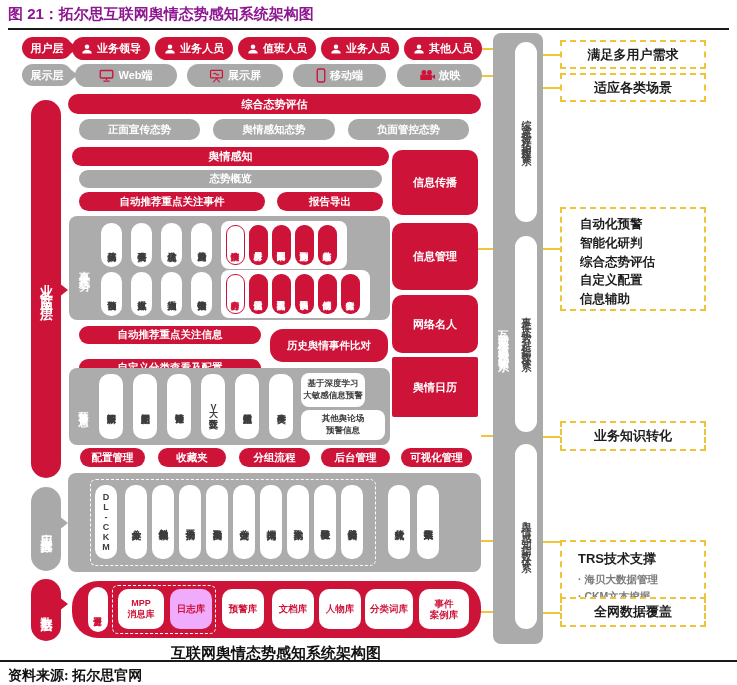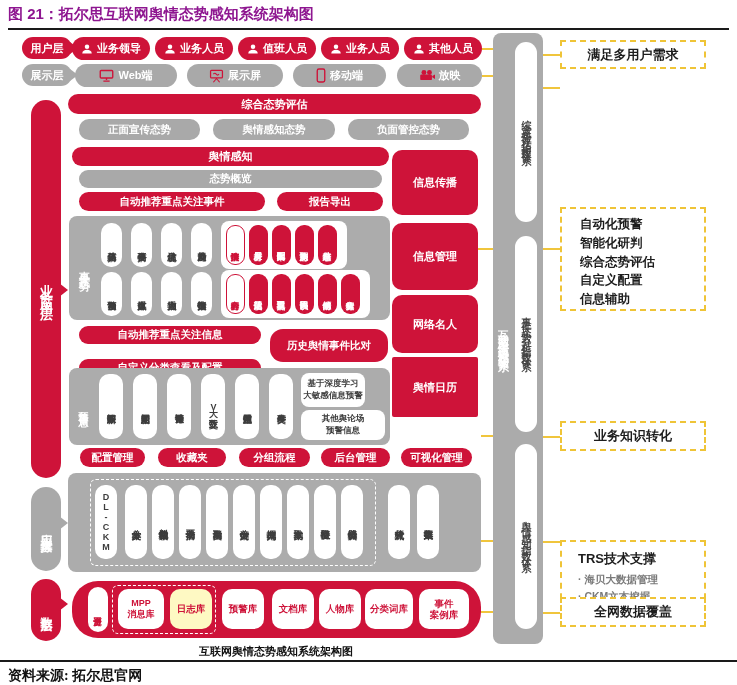--- a/index.html
+++ b/index.html
@@ -210,30 +210,30 @@
     <div class="abs fc wp vert" style="left:273px;top:12px;width:22px;height:74px;font-size:9.5px;">分类器训练</div>
     <div class="abs fc wp vert" style="left:320px;top:12px;width:22px;height:74px;font-size:9.5px;">流式分析</div>
     <div class="abs fc wp vert" style="left:349px;top:12px;width:22px;height:74px;font-size:9.5px;">数据采集</div>
   </div>
 
   <div class="abs red" style="left:72px;top:581px;width:409px;height:57px;border-radius:26px;">
     <div class="abs fc vert" style="left:16px;top:6px;width:20px;height:45px;background:#fff;color:#CE1339;border-radius:10px;font-weight:bold;font-size:8.5px;">平台资源</div>
     <div class="abs" style="left:40px;top:4px;width:104px;height:49px;border:1.5px dashed #fff;border-radius:6px;"></div>
     <div class="abs fc pre" style="left:46px;top:8px;width:46px;height:40px;background:#fff;color:#CE1339;border-radius:10px;font-weight:bold;font-size:9px;text-align:center;line-height:1.2;">MPP
 消息库</div>
-    <div class="abs fc" style="left:98px;top:8px;width:42px;height:40px;background:#fef9c3;color:#CE1339;border-radius:10px;font-weight:bold;font-size:9.5px;">日志库</div>
+    <div class="abs fc" style="left:98px;top:8px;width:42px;height:40px;background:#f0abfc;color:#CE1339;border-radius:10px;font-weight:bold;font-size:9.5px;">日志库</div>
     <div class="abs fc" style="left:150px;top:8px;width:42px;height:40px;background:#fff;color:#CE1339;border-radius:10px;font-weight:bold;font-size:9.5px;text-align:center;">预警库</div>
     <div class="abs fc" style="left:200px;top:8px;width:42px;height:40px;background:#fff;color:#CE1339;border-radius:10px;font-weight:bold;font-size:9.5px;">文档库</div>
     <div class="abs fc" style="left:247px;top:8px;width:42px;height:40px;background:#fff;color:#CE1339;border-radius:10px;font-weight:bold;font-size:9.5px;">人物库</div>
     <div class="abs fc" style="left:293px;top:8px;width:48px;height:40px;background:#fff;color:#CE1339;border-radius:10px;font-weight:bold;font-size:9.5px;">分类词库</div>
     <div class="abs fc pre" style="left:347px;top:8px;width:50px;height:40px;background:#fff;color:#CE1339;border-radius:10px;font-weight:bold;font-size:9.5px;text-align:center;line-height:1.2;">事件
 案例库</div>
   </div>
 
-  <div class="abs" style="left:126px;top:644px;width:300px;text-align:center;font-weight:bold;font-size:11px;color:#111;">互联网舆情态势感知系统架构图</div>
+  <div class="abs" style="left:126px;top:644px;width:300px;text-align:center;font-weight:bold;font-size:15px;color:#111;">互联网舆情态势感知系统架构图</div>
 
   <div class="abs" style="left:493px;top:33px;width:50px;height:611px;background:#ABABAB;border-radius:8px;">
     <div class="abs fc vert" style="left:0;top:0;width:20px;height:611px;color:#fff;font-weight:bold;font-size:11px;letter-spacing:3px;">互联网舆情态势感知体系</div>
     <div class="abs fc vert" style="left:22px;top:9px;width:22px;height:180px;background:#fff;color:#444;border-radius:11px;font-weight:bold;font-size:10px;letter-spacing:4px;">综合态势评估指数体系</div>
     <div class="abs fc vert" style="left:22px;top:203px;width:22px;height:196px;background:#fff;color:#444;border-radius:11px;font-weight:bold;font-size:10px;letter-spacing:5px;">事件态势分析指数体系</div>
     <div class="abs fc vert" style="left:22px;top:411px;width:22px;height:185px;background:#fff;color:#444;border-radius:11px;font-weight:bold;font-size:10px;letter-spacing:6px;">舆情感知指数体系</div>
   </div>
 
   <div class="abs yline" style="left:482px;top:48px;width:11px;"></div>
   <div class="abs yline" style="left:482px;top:75px;width:11px;"></div>
@@ -242,20 +242,21 @@
   <div class="abs yline" style="left:481px;top:540px;width:12px;"></div>
   <div class="abs yline" style="left:481px;top:611px;width:12px;"></div>
   <div class="abs yline" style="left:543px;top:54px;width:17px;"></div>
   <div class="abs yline" style="left:543px;top:87px;width:17px;"></div>
   <div class="abs yline" style="left:543px;top:248px;width:17px;"></div>
   <div class="abs yline" style="left:543px;top:436px;width:17px;"></div>
   <div class="abs yline" style="left:543px;top:541px;width:17px;"></div>
   <div class="abs yline" style="left:543px;top:612px;width:17px;"></div>
 
   <div class="abs fc ybox" style="left:560px;top:40px;width:146px;height:29px;">满足多用户需求</div>
+  <div class="abs fc ybox" style="left:560px;top:73px;width:146px;height:29px;">适应各类场景</div>
   <div class="abs ybox pre" style="left:560px;top:207px;width:146px;height:104px;padding:6px 0 0 18px;font-size:12.5px;line-height:1.5;">自动化预警
 智能化研判
 综合态势评估
 自定义配置
 信息辅助</div>
   <div class="abs fc ybox" style="left:560px;top:421px;width:146px;height:30px;">业务知识转化</div>
   <div class="abs ybox" style="left:560px;top:540px;width:146px;height:70px;padding:8px 0 0 16px;">
     <div style="font-size:13px;">TRS技术支撑</div>
     <div style="font-size:10.5px;color:#7a7a7a;margin-top:5px;">· 海贝大数据管理</div>
     <div style="font-size:10.5px;color:#7a7a7a;margin-top:3px;">· CKM文本挖掘</div>

